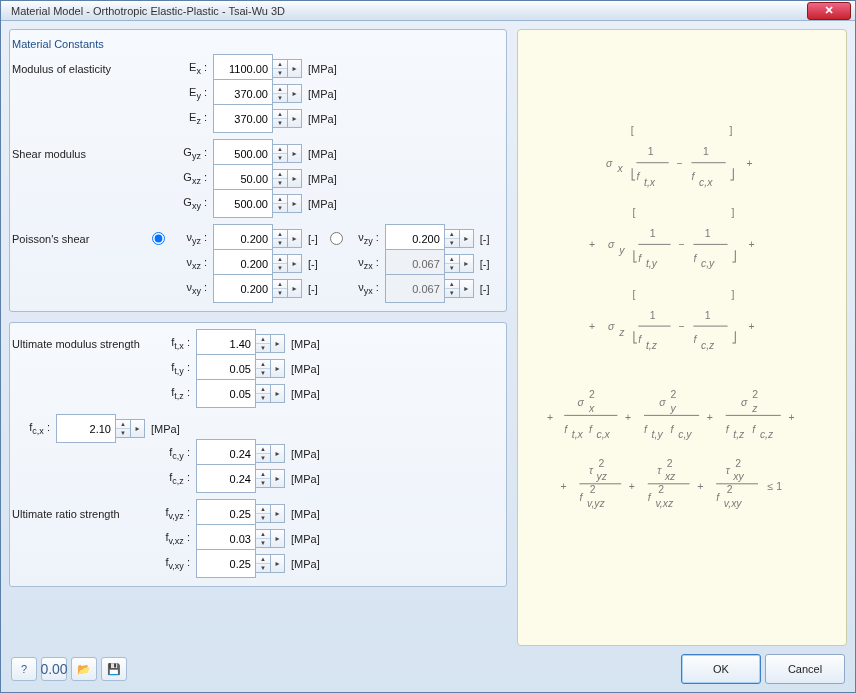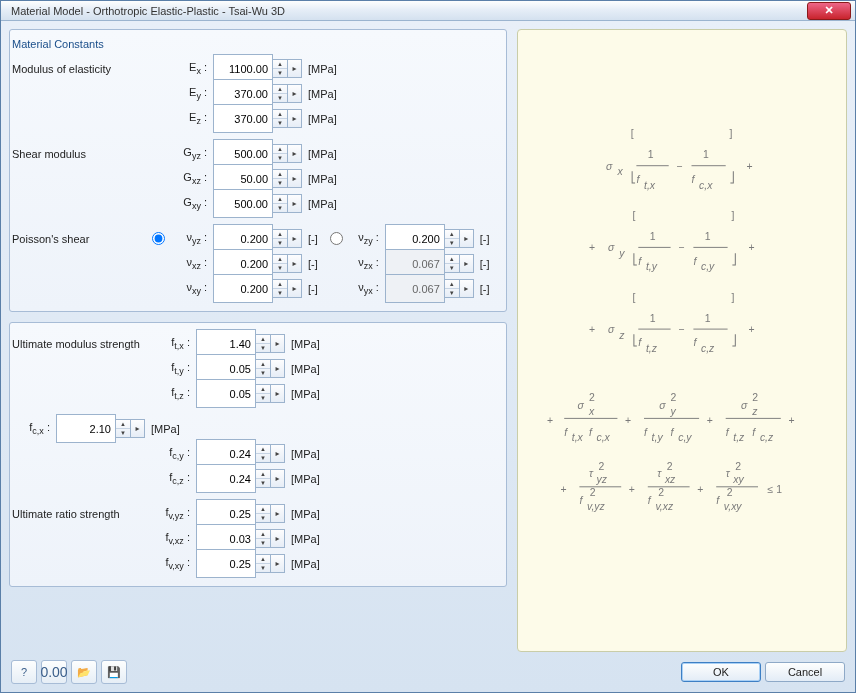--- a/index.html
+++ b/index.html
@@ -26,21 +26,21 @@
 .spin .sel{width:14px;height:19px;border:1px solid #9cb3cd;border-left:none;background:linear-gradient(#fdfdfe,#e6edf6);font-size:8px;line-height:17px;text-align:center;color:#444;cursor:pointer}
 .unit{margin-left:6px;color:#222}
 .col2{margin-left:12px;display:flex;align-items:center}
 .col2 .sym{width:38px}
 input[type=radio]{margin-right:4px}
 .formula{flex:1;background:#fdfbe9;border:1px solid #c9cda8;border-radius:4px;padding:12px;display:flex;align-items:center;justify-content:center}
 .formula svg{width:100%;height:100%}
 .bottom{display:flex;align-items:center;gap:4px;padding:2px 2px 0}
 .ico{width:26px;height:24px;border:1px solid #a7bcd6;border-radius:3px;background:linear-gradient(#fdfefe,#e6eef6);display:flex;align-items:center;justify-content:center;cursor:pointer;color:#3a5e8a}
 .bottom .sp{flex:1}
-.btn{width:80px;height:20px;border:1px solid #8ea9c7;border-radius:3px;background:linear-gradient(#fdfefe,#e3ecf6);cursor:pointer;color:#222}
+.btn{width:80px;height:30px;border:1px solid #8ea9c7;border-radius:3px;background:linear-gradient(#fdfefe,#e3ecf6);cursor:pointer;color:#222}
 .btn.primary{border:1px solid #3d7fc4;box-shadow:0 0 0 1px #a9d0f5 inset}
 </style>
 </head>
 <body>
 <div class="window">
 <div class="titlebar">
 <span class="title">Material Model - Orthotropic Elastic-Plastic - Tsai-Wu 3D</span>
 <div class="close">
         <span>✕</span>
       </div>

